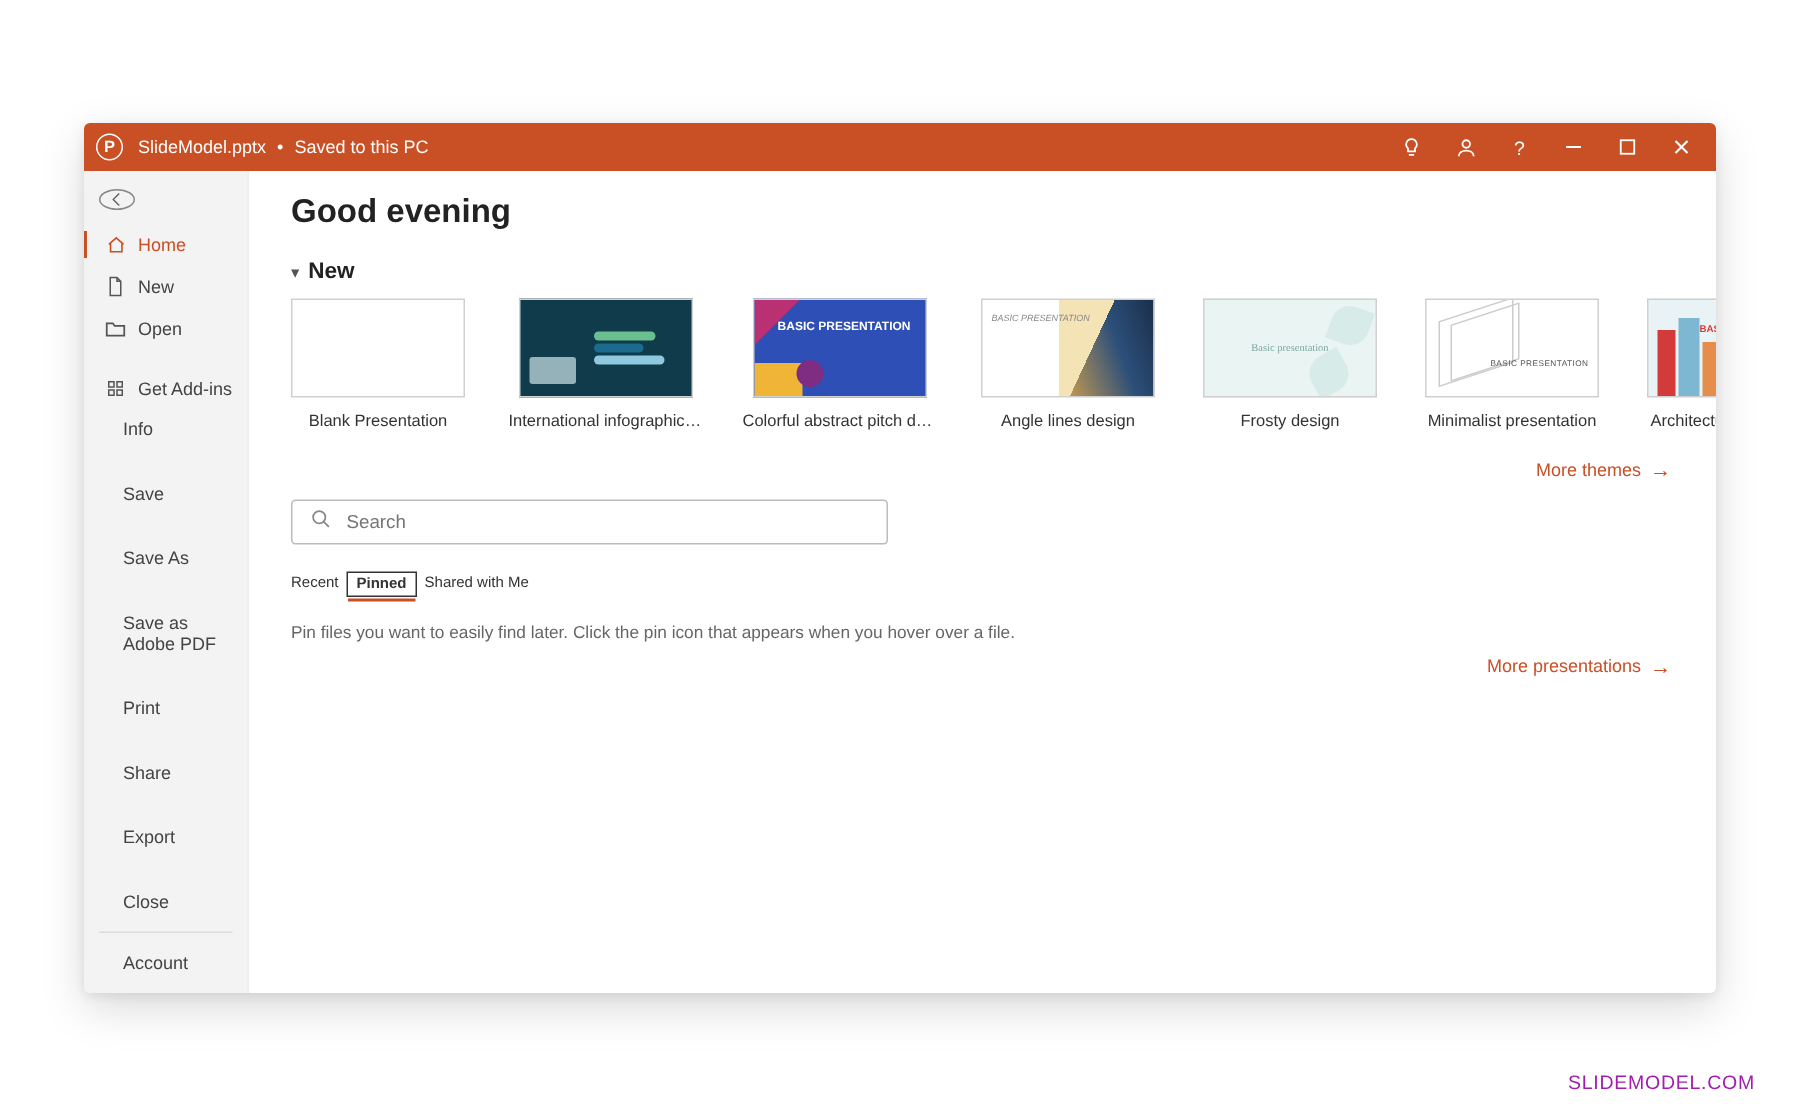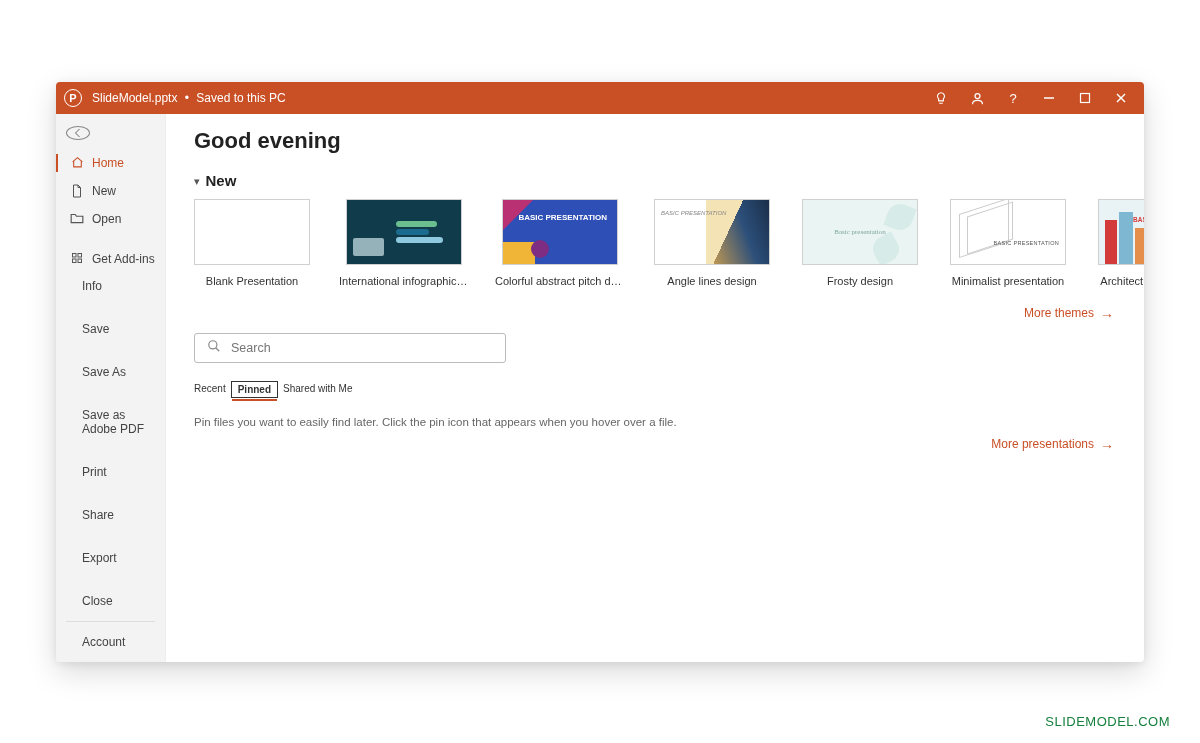--- a/index.html
+++ b/index.html
@@ -56,21 +56,21 @@
     padding: 10px 0 12px 0;
     font-size: 12px;
     color:#444;
   }
   .back-btn {
     width:24px; height:24px; border:1px solid #888; border-radius:50%;
     margin: 2px 0 10px 10px; display:flex; align-items:center; justify-content:center;
     cursor:pointer; color:#555;
   }
   .side-item {
-    display:flex; align-items:flex-start; gap:8px;
+    display:flex; align-items:center; gap:8px;
     padding: 6px 10px 6px 14px; cursor:pointer;
     color:#444;
   }
   .side-item.primary { margin-bottom:2px; }
   .side-item.active { color:#c94f25; }
   .side-item.active-bar { position:relative; }
   .side-item.active-bar::before {
     content:""; position:absolute; left:0; top:4px; bottom:4px; width:2px; background:#c94f25;
   }
   .side-icon { width:14px; display:inline-flex; justify-content:center; }
@@ -102,33 +102,33 @@
   .template { width: 124px; display:flex; flex-direction:column; align-items:center; cursor:pointer; }
   .thumb {
     width:116px; height:66px; border:1px solid #d0d0d0; background:#fff;
     display:flex; align-items:center; justify-content:center; overflow:hidden;
     font-size:7px; color:#666;
   }
   .tpl-label { font-size:11px; color:#333; margin-top:10px; text-align:center; white-space:nowrap; overflow:hidden; text-overflow:ellipsis; max-width:130px; }
   .more-link { display:flex; justify-content:flex-end; align-items:center; gap:6px; color:#c94f25; font-size:12px; margin:18px 2px 12px 0; cursor:pointer; }
   .more-link .arrow { font-size:14px; }
   .search-box {
-    width: 312px; height:30px; border:1px solid #bbb; border-radius:3px;
+    width: 398px; height:30px; border:1px solid #bbb; border-radius:3px;
     display:flex; align-items:center; gap:10px; padding:0 12px; color:#777;
   }
   .search-box input {
     border:none; outline:none; flex:1; font-size:12.5px; color:#333; background:transparent;
   }
   .tabs { display:flex; gap:5px; margin:18px 0 8px 0; font-size:10px; }
   .tab { cursor:pointer; color:#333; padding:2px 0; }
   .tab.selected { font-weight:600; border:1px solid #333; padding:2px 6px; position:relative; }
   .tab.selected::after { content:""; position:absolute; left:0; right:0; bottom:-4px; height:2px; background:#c94f25; }
   .hint { font-size:11.5px; color:#666; margin-top:10px; }
   .watermark {
-    position:absolute; right:30px; bottom:14px; color:#15803d; font-size:13px; letter-spacing:0.5px;
+    position:absolute; right:30px; bottom:14px; color:#a21caf; font-size:13px; letter-spacing:0.5px;
   }
 
   
   .thumb.blank { background:#fff; }
   .thumb.info { background:#0f3b4a; display:flex; }
   .thumb.info .l { width:38%; background:#123747; position:relative; }
   .thumb.info .l::before { content:""; position:absolute; top:6px; left:6px; right:6px; height:18px; background:#cfe4ea; opacity:.7; border-radius:2px; }
   .thumb.info .r { flex:1; display:flex; flex-direction:column; gap:2px; padding:6px; }
   .thumb.info .r span { height:6px; border-radius:3px; }
   .thumb.info .r span:nth-child(1){background:#6bbf8f;width:70%;}

